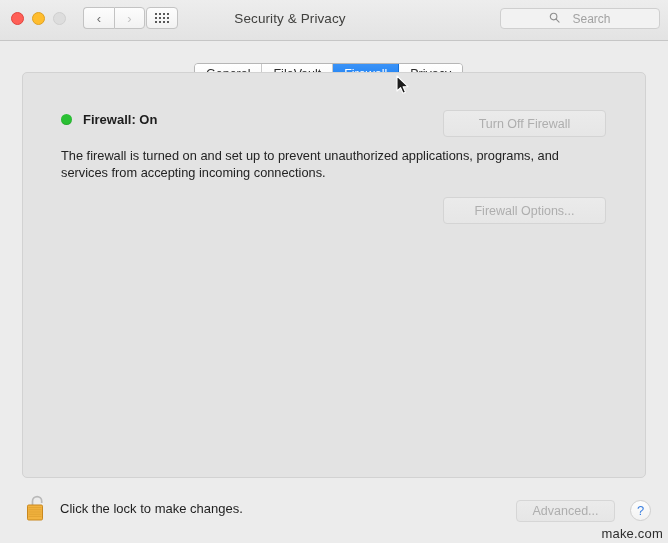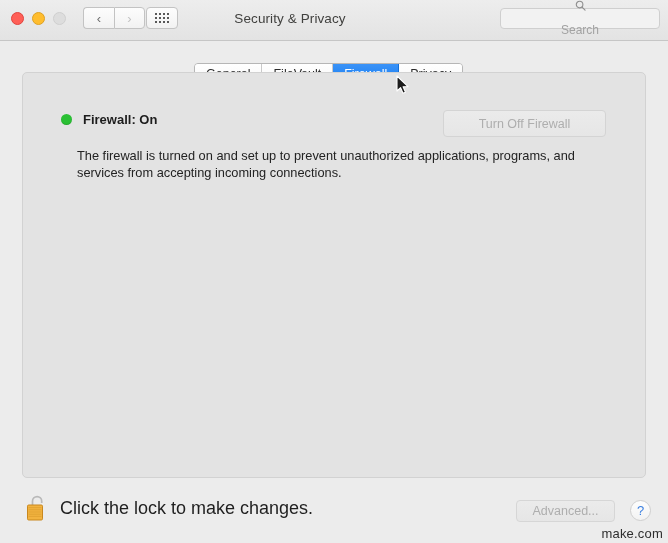--- a/index.html
+++ b/index.html
@@ -121,23 +121,22 @@
     background: #f2f2f2;
     border: 1px solid #cfcfcf;
     border-radius: 4px;
     box-sizing: border-box;
     display: flex;
     align-items: center;
     justify-content: center;
   }
   .search-inner {
     display: flex;
-    align-items: center;
+    align-items: flex-start;
     gap: 12px;
-    flex-direction: column;
   }
   .search-glyph {
     display: block;
     width: 11px; height: 11px;
   }
   #search-placeholder {
     font-size: 12px;
     color: #a2a2a2;
   }
 
@@ -203,21 +202,21 @@
     box-shadow: inset 0 -1px 1px rgba(0,0,0,0.12);
   }
   #status-text {
     font-size: 13px;
     font-weight: bold;
     color: #1d1d1d;
   }
 
   #firewall-desc {
     position: absolute;
-    left: 54px;
+    left: 38px;
     top: 74px;
     width: 546px;
     font-size: 12.8px;
     line-height: 17px;
     color: #232323;
   }
 
   .pushbtn {
     position: absolute;
     height: 27px;
@@ -250,21 +249,21 @@
     display: flex;
     align-items: center;
     gap: 11px;
   }
   #lock-icon {
     display: block;
     width: 24px;
     height: 29px;
   }
   #lock-text {
-    font-size: 18px;
+    font-size: 13px;
     color: #1f1f1f;
   }
 
   #advanced-btn {
     position: absolute;
     left: 516px;
     top: 500px;
     width: 99px;
     height: 22px;
     background: linear-gradient(to bottom, #ebebeb 0%, #e6e6e6 100%);
@@ -377,20 +376,21 @@
 
     <div id="status-row">
       <span id="status-dot"></span>
       <span id="status-text">Firewall: On</span>
     </div>
 
     <div id="turn-off-btn" class="pushbtn">Turn Off Firewall</div>
 
     <div id="firewall-desc">The firewall is turned on and set up to prevent unauthorized applications, programs, and services from accepting incoming connections.</div>
 
+    <div id="firewall-options-btn" class="pushbtn">Firewall Options...</div>
   </div>
 
   <div id="lock-row">
     <svg id="lock-icon" viewBox="0 0 24 29">
       <path d="M7.5 11 V7.2 A4.6 4.6 0 0 1 16.7 7.2 V9" fill="none" stroke="#b9b9b9" stroke-width="1.7"></path>
       <rect x="2.5" y="11" width="15" height="15" rx="1.2" fill="#f2b340" stroke="#c9881f" stroke-width="1"></rect>
       <g stroke="#e0a231" stroke-width="0.9">
         <line x1="3.6" y1="13.6" x2="16.4" y2="13.6"></line>
         <line x1="3.6" y1="15.8" x2="16.4" y2="15.8"></line>
         <line x1="3.6" y1="18.0" x2="16.4" y2="18.0"></line>

